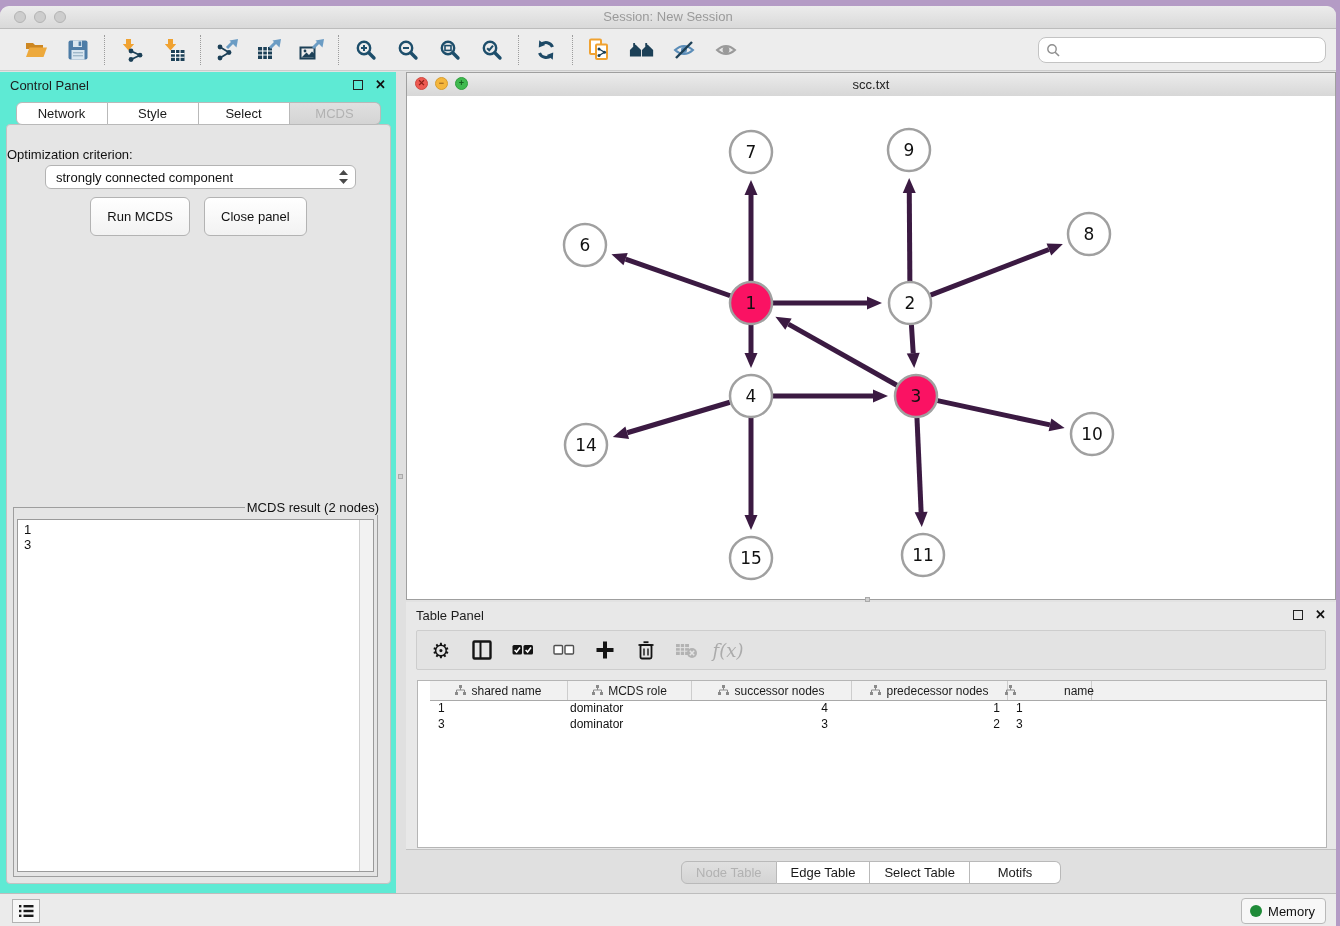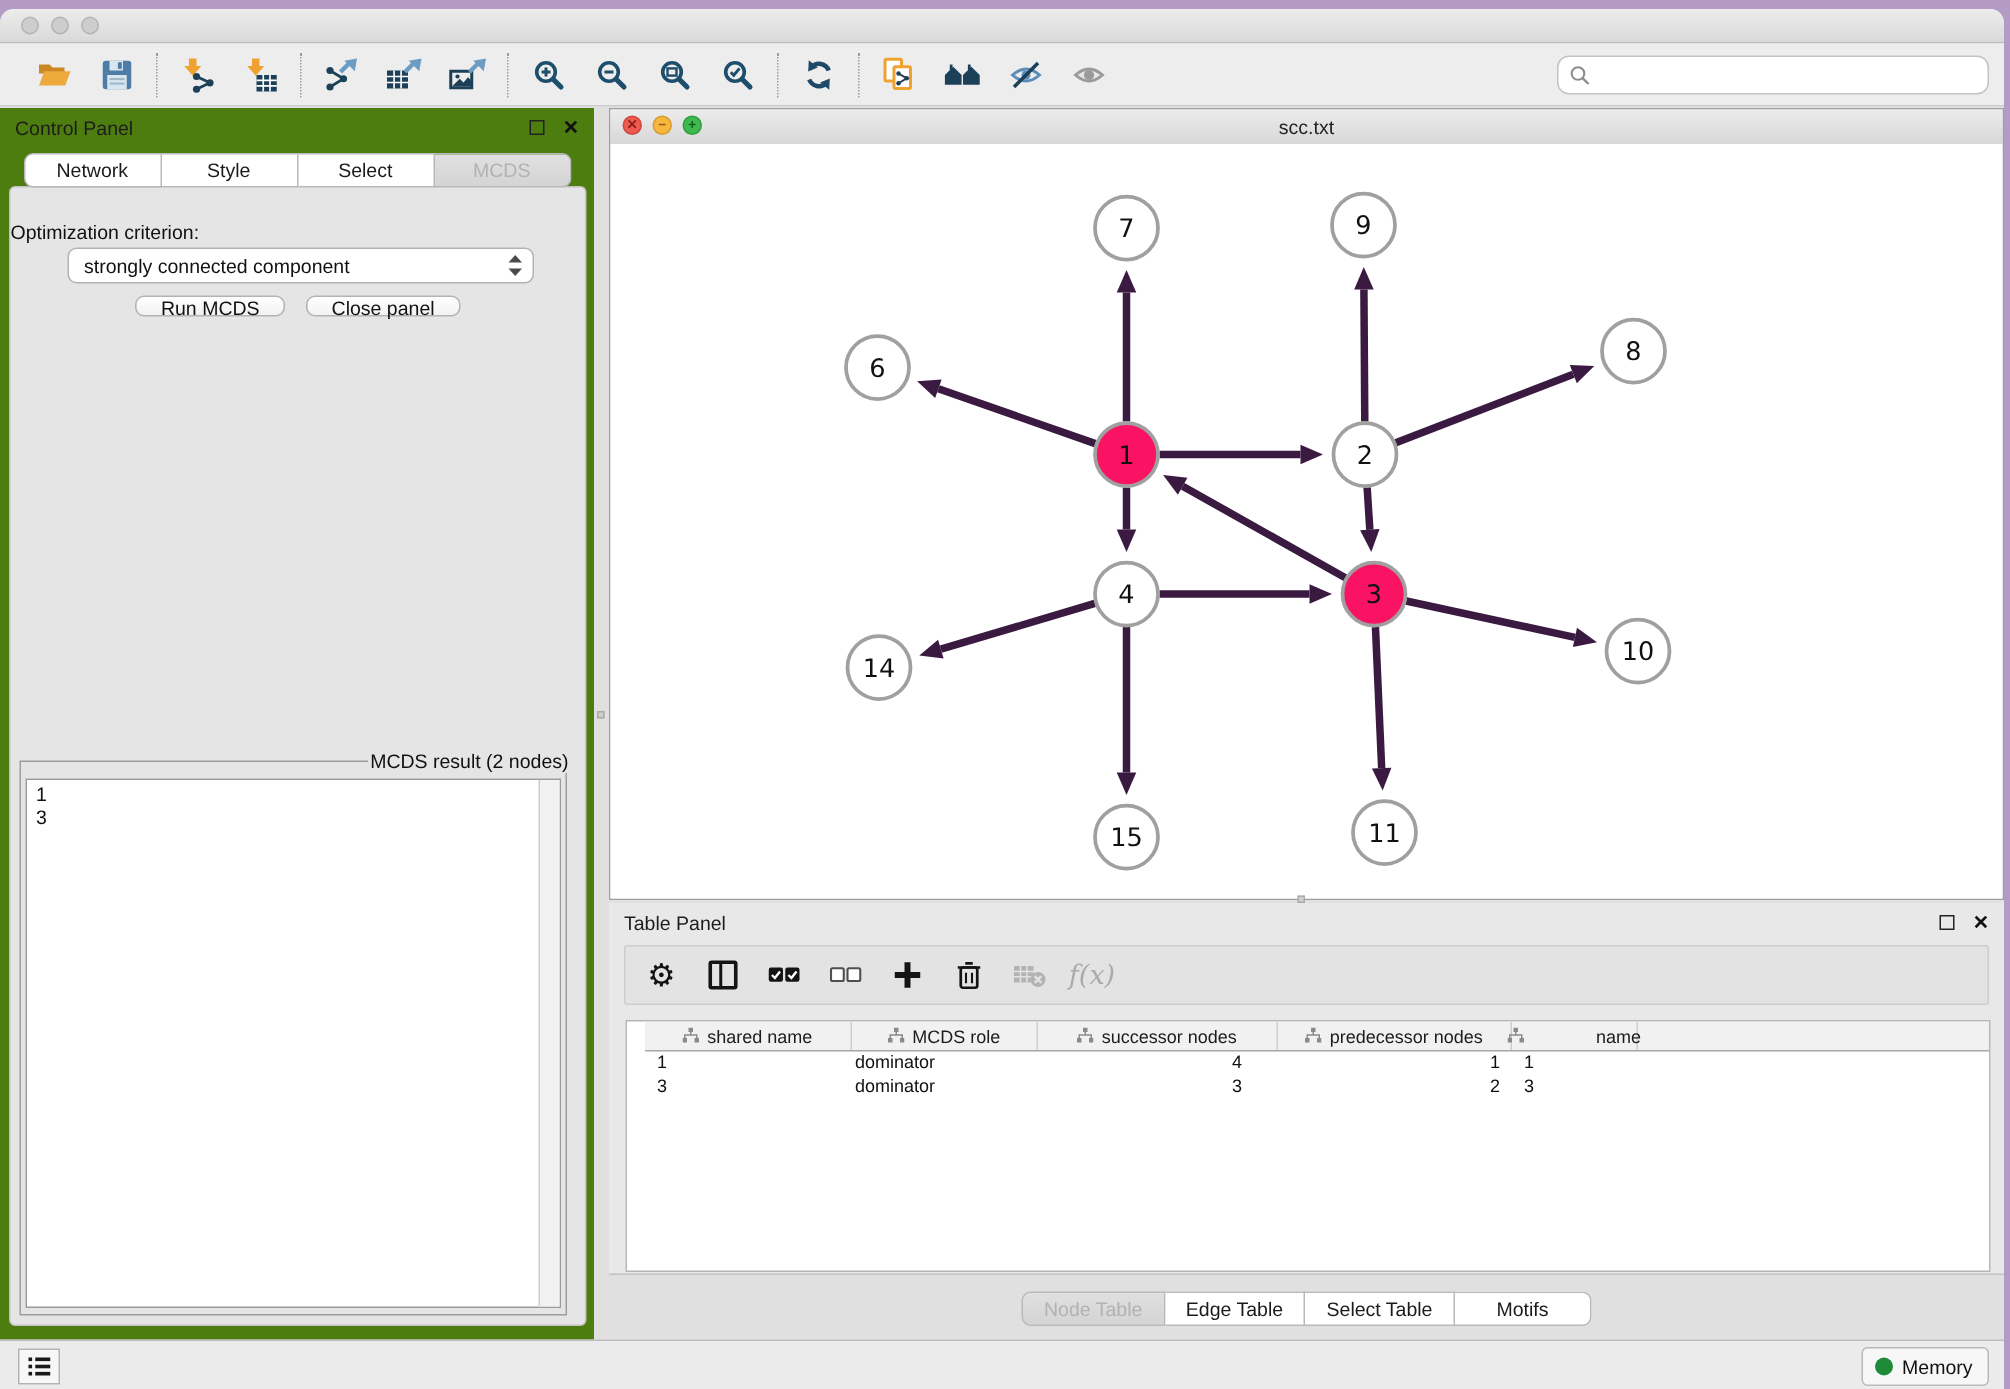--- a/index.html
+++ b/index.html
@@ -35,21 +35,21 @@
   .tbsep{width:1px;height:30px;border-left:1px dotted #9c9c9c;}
   .tbi{display:inline-flex;width:26px;height:26px;align-items:center;justify-content:center;cursor:default;}
   .search-wrap{margin-left:auto;position:relative;}
   .search{
     width:288px;height:26px;border:1px solid #c3c3c3;border-radius:8px;background:#ffffff;
     box-sizing:border-box;padding:0 8px 0 28px;font-size:13px;outline:none;color:#333;
   }
   .search-glass{position:absolute;left:8px;top:6px;pointer-events:none;}
   
   .control-panel{
-    position:absolute;left:0;top:66px;width:396px;bottom:32px;background:#4d7c0f;
+    position:absolute;left:0;top:66px;width:396px;bottom:32px;background:#5eead4;
   }
   .panel-head{
     position:relative;height:26px;font-size:13px;color:#1d1d1d;
     display:flex;align-items:center;padding:0 10px;
   }
   .panel-head .spacer{flex:1;}
   .float-btn{width:10px;height:10px;border:1.6px solid #222;box-sizing:border-box;margin-right:12px;cursor:default;}
   .close-btn{font-size:13px;font-weight:bold;color:#111;cursor:default;line-height:10px;}
   .seg-tabs{display:flex;justify-content:center;position:relative;z-index:3;}
   .seg-tab{
@@ -67,21 +67,21 @@
   .opt-label{margin-top:22px;text-align:left;font-size:13px;color:#111;}
   .dropdown{
     position:absolute;left:38px;right:34px;top:40px;height:24px;
     background:#ffffff;border:1px solid #b3b3b3;border-radius:6px;
     display:flex;align-items:center;font-size:13px;color:#111;
     padding:0 6px 0 10px;box-sizing:border-box;cursor:default;
   }
   .dropdown .dd-label{flex:1;}
   .btn-row{position:absolute;left:0;right:0;top:72px;display:flex;justify-content:center;gap:14px;}
   .pushbtn{
-    height:14px;padding:0 16px;background:linear-gradient(#ffffff,#f2f2f2);
+    height:39px;padding:0 16px;background:linear-gradient(#ffffff,#f2f2f2);
     border:1px solid #b3b3b3;border-radius:6px;font-size:13px;color:#111;
     font-family:"Liberation Sans",sans-serif;cursor:default;
   }
   .result-box{
     position:absolute;left:6px;right:12px;top:375px;bottom:6px;
     border:1px solid #9e9e9e;margin:0;padding:0;
   }
   .result-box legend{font-size:13px;color:#111;margin-left:4px;padding:0 2px;text-align:right;}
   .result-area{
     position:absolute;left:3px;right:3px;top:4px;bottom:4px;background:#ffffff;
@@ -158,20 +158,21 @@
 <body>
 
 <div class="app">
 
   <div class="titlebar">
     <div class="dots">
       <span class="dot"></span>
       <span class="dot"></span>
       <span class="dot"></span>
     </div>
+    <div class="title">Session: New Session</div>
   </div>
 
   <div class="toolbar">
     <div class="tbgroup">
       <span class="tbi">
         <svg width="24" height="22" viewBox="0 0 24 22">
           <path d="M2 4 h7 l2 2 h8 v4 H2z" fill="#cd8722"></path>
           <path d="M2 18 L5.5 8.5 H23 L19.5 18 z" fill="#eda93c"></path>
         </svg>
       </span>

